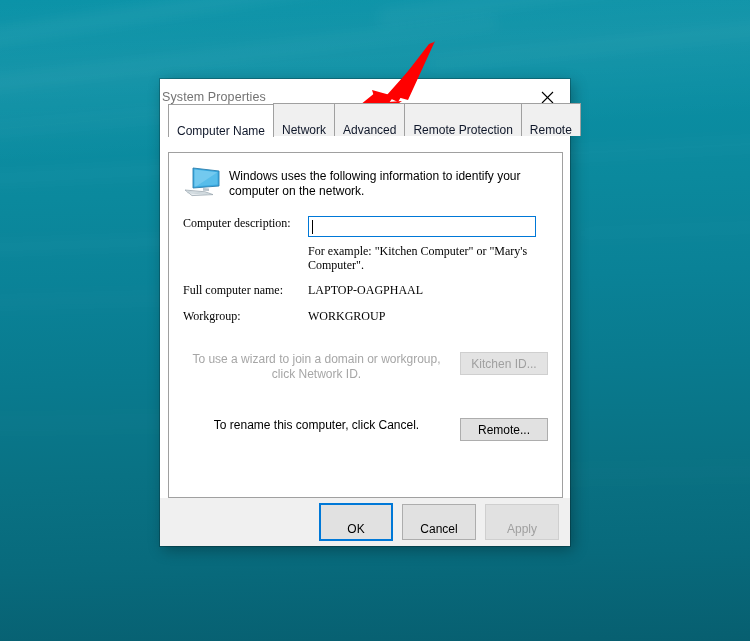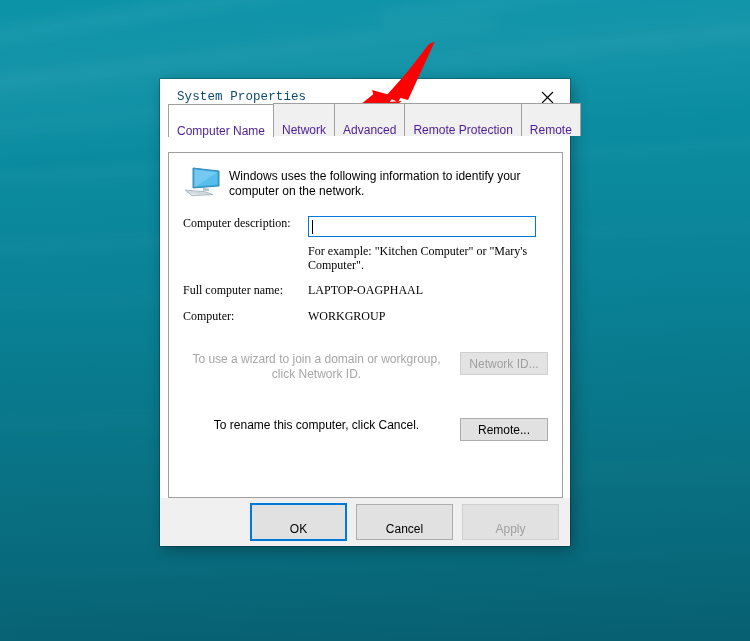--- a/index.html
+++ b/index.html
@@ -68,25 +68,24 @@
   }
   .titlebar {
     height: 36px;
     background: #ffffff;
     display: flex;
     align-items: center;
     flex: none;
   }
   .title-text {
     font-size: 12.5px;
-    color: #0c4a6e;
-    padding-left: 17px;
+    color: #737373;
+    padding-left: 2px;
     flex: 1;
     letter-spacing: 0.1px;
-    font-family: Liberation Mono, monospace;
   }
   .close-btn {
     width: 45px;
     height: 30px;
     display: flex;
     align-items: center;
     justify-content: center;
     cursor: pointer;
     flex: none;
   }
@@ -101,21 +100,21 @@
     background: #ffffff;
     flex: none;
     position: relative;
     z-index: 2;
   }
   .tab {
     height: 20px;
     line-height: 20px;
     padding: 16px 8px;
     font-size: 12px;
-    color: #4c1d95;
+    color: #0f172a;
     background: #f0f0f0;
     border: 1px solid #a0a0a0;
     border-bottom: none;
     margin-right: -1px;
     cursor: default;
     white-space: nowrap;
     box-sizing: border-box;
   }
   .tab.active {
     background: #ffffff;
@@ -222,21 +221,21 @@
     background: #f0f0f0;
     flex: none;
     display: flex;
     align-items: center;
     justify-content: flex-end;
     padding-right: 11px;
     gap: 9px;
     box-sizing: border-box;
   }
   .footer .btn {
-    width: 97px;
+    width: 74px;
     height: 25px;
     background: #e1e1e1;
     text-align: center;
     padding: 17px;
   }
   .footer .btn.default {
     border: 2px solid #0078d7;
     background: #e1e1e1;
   }
 
@@ -323,29 +322,29 @@
       </div>
 
       <div class="field-row">
         <div class="field-label">Full computer name:</div>
         <div class="field-value">LAPTOP-OAGPHAAL</div>
       </div>
 
       <div class="row-gap"></div>
 
       <div class="field-row">
-        <div class="field-label">Computer:</div>
+        <div class="field-label">Workgroup:</div>
         <div class="field-value">WORKGROUP</div>
       </div>
 
     </div>
 
     <div class="action-row" style="margin-top:28px;">
       <div class="action-text disabled">To use a wizard to join a domain or workgroup, click Network ID.</div>
-      <button class="btn wide disabled">Network ID...</button>
+      <button class="btn wide disabled">Kitchen ID...</button>
     </div>
 
     <div class="action-row" style="margin-top:36px;">
       <div class="action-text">To rename this computer, click Cancel.</div>
       <button class="btn wide">Remote...</button>
     </div>
 
   </div>
 
   <div class="footer">

